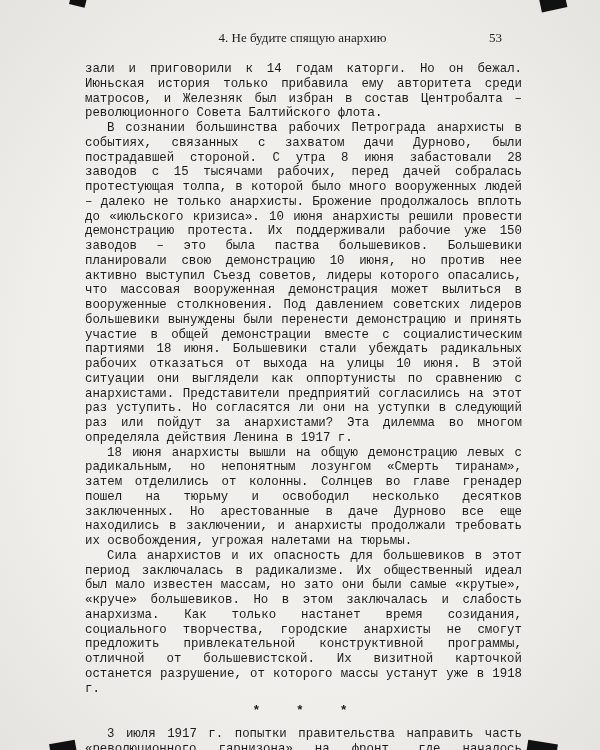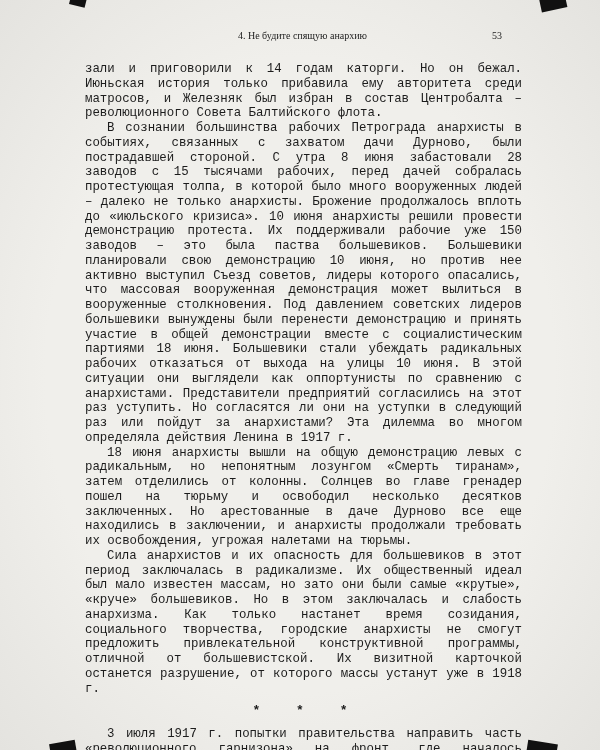--- a/index.html
+++ b/index.html
@@ -27,21 +27,21 @@
   }
   .mark-top-left    { left: 70px;  top: -4px;    width: 16px; height: 10px; transform: rotate(14deg); }
   .mark-top-right   { left: 540px; top: -6px;    width: 26px; height: 16px; transform: rotate(-12deg); }
   .mark-bottom-left { left: 50px;  bottom: -5px; width: 26px; height: 13px; transform: rotate(-10deg); }
   .mark-bottom-right{ left: 527px; bottom: -6px; width: 30px; height: 14px; transform: rotate(9deg); }
 
   .page-header {
     position: relative;
     margin: 30px 80px 0 85px;
     height: 18px;
-    font-size: 10px;
+    font-size: 13px;
   }
   .running-title {
     position: absolute;
     left: 0; right: 0;
     text-align: center;
   }
   .page-number {
     position: absolute;
     right: 18px;
     top: 0;

